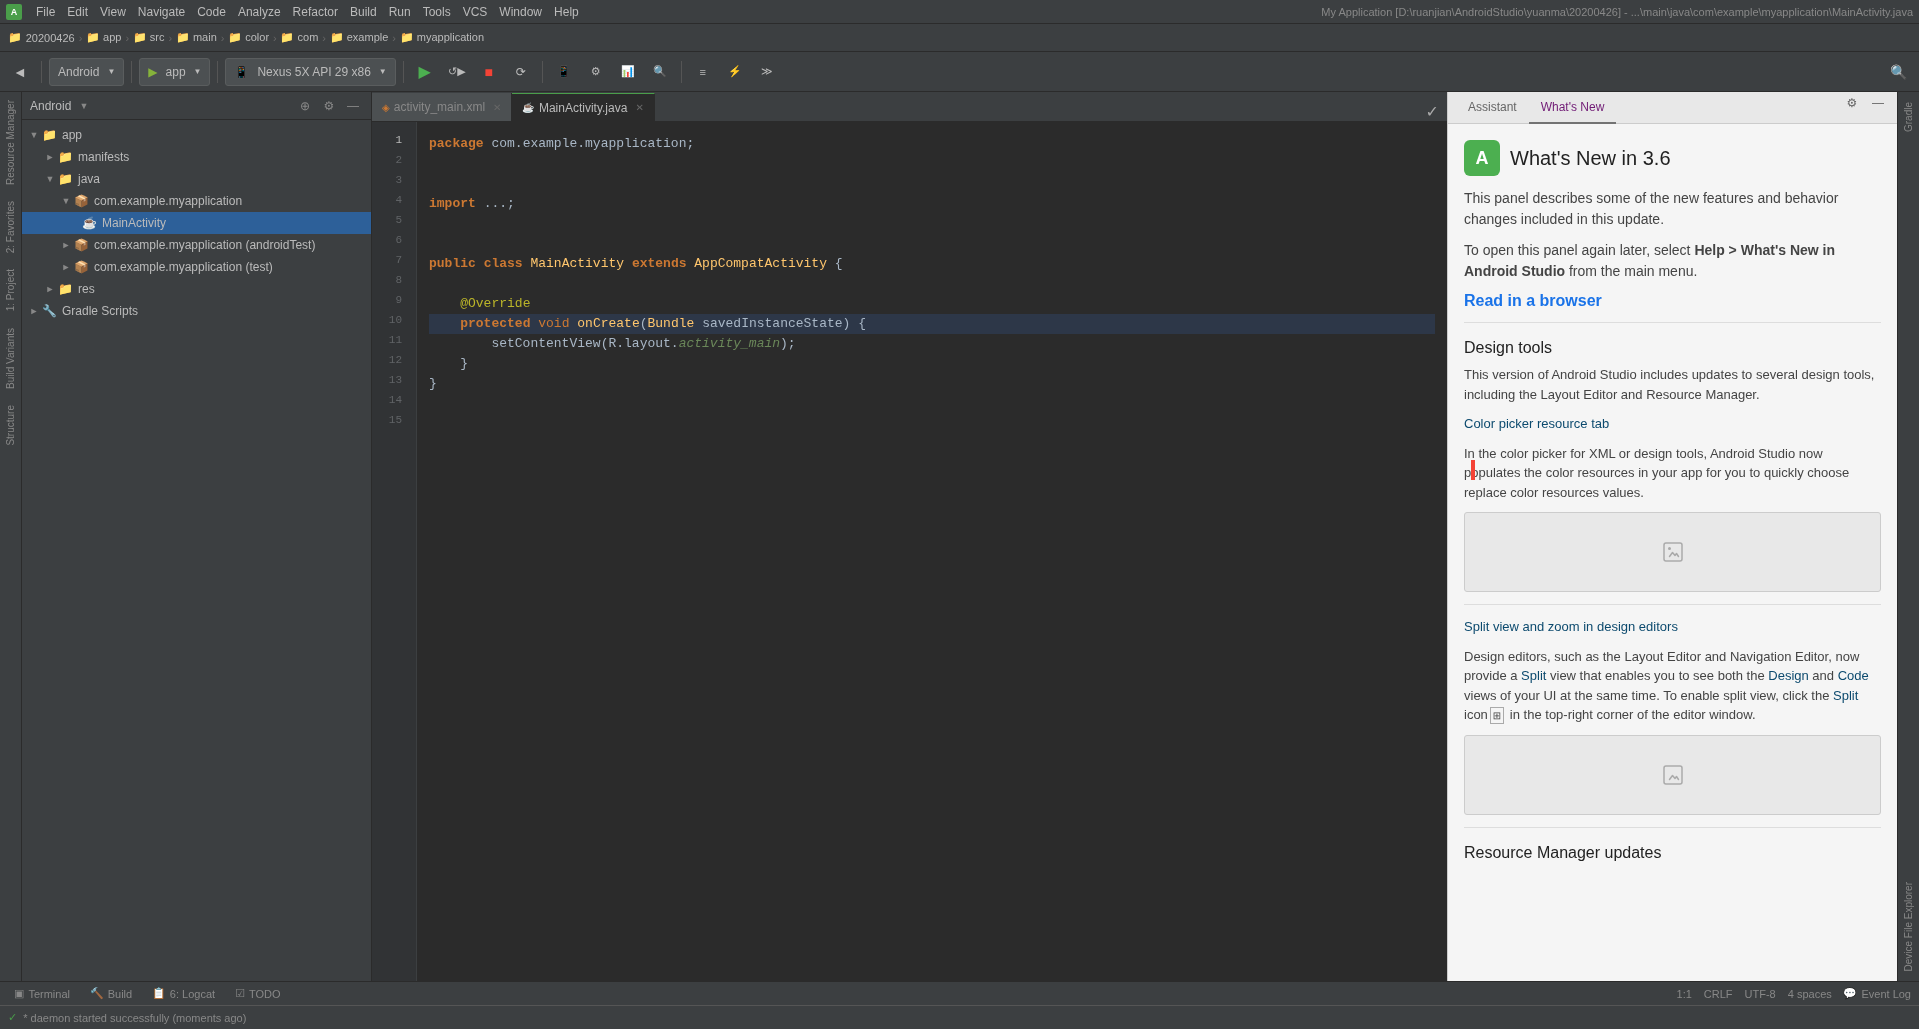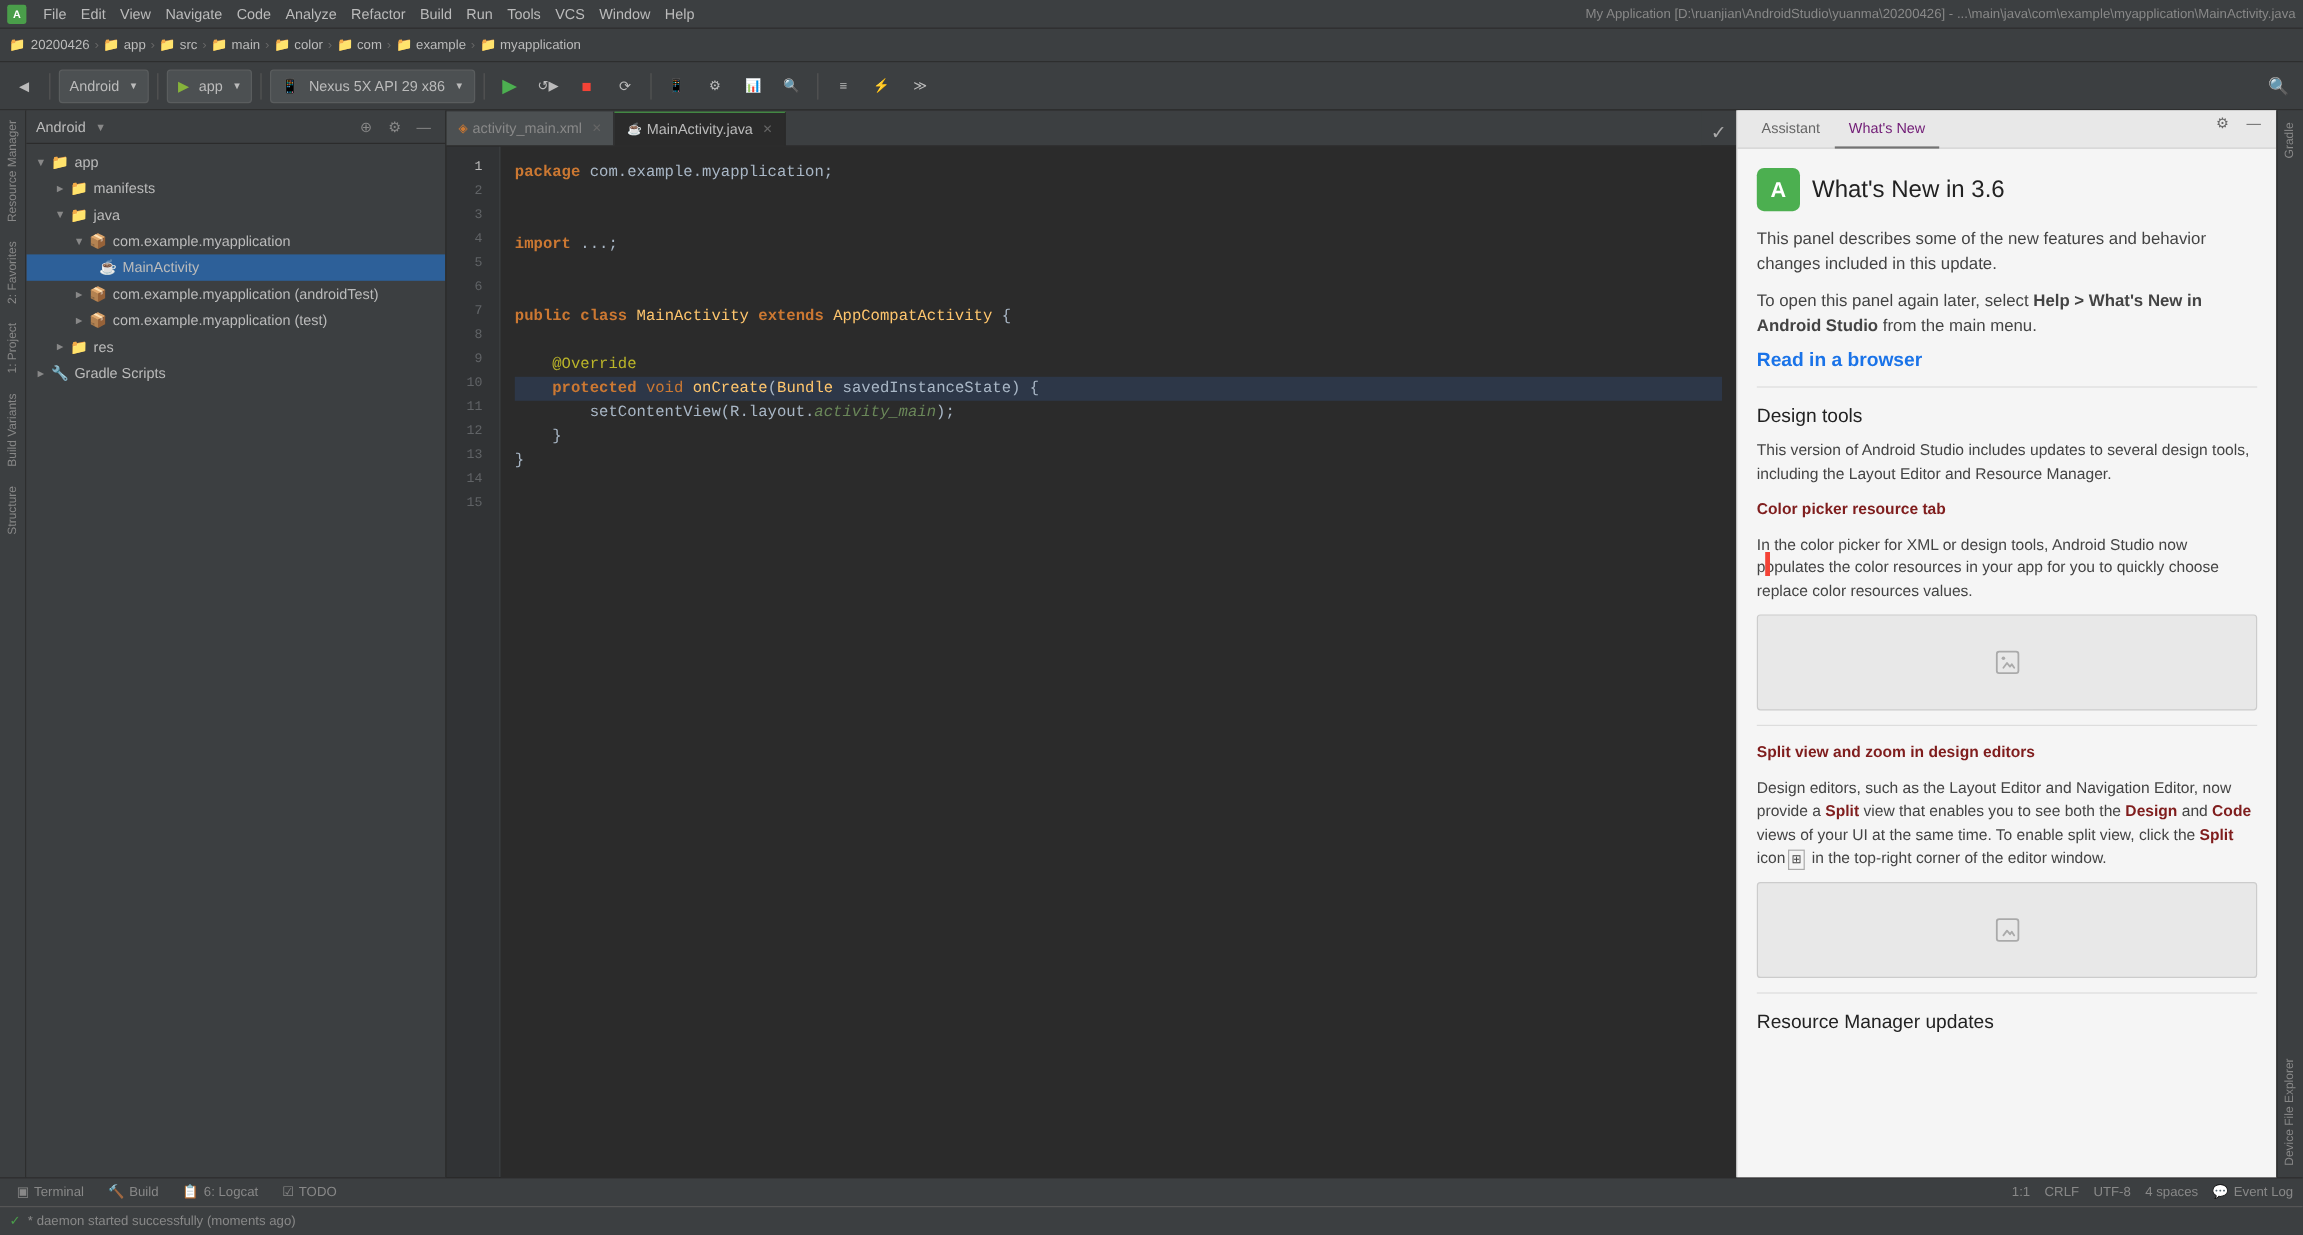--- a/index.html
+++ b/index.html
@@ -245,21 +245,21 @@
       padding: 16px;
       background: #f5f5f5;
     }
     .whats-new-header { display: flex; align-items: center; gap: 10px; margin-bottom: 12px; }
     .as-logo { width: 36px; height: 36px; background: #4caf50; border-radius: 6px; display: flex; align-items: center; justify-content: center; color: white; font-size: 18px; font-weight: bold; flex-shrink: 0; }
     .whats-new-title { font-size: 20px; font-weight: normal; color: #222; }
     .whats-new-text { font-size: 14px; color: #444; line-height: 1.5; margin-bottom: 10px; }
     .whats-new-link { color: #1a73e8; font-size: 16px; text-decoration: none; cursor: pointer; font-weight: bold; }
     .section-title { font-size: 16px; color: #222; margin: 16px 0 8px; font-weight: normal; }
     .section-text { font-size: 13px; color: #444; line-height: 1.5; margin-bottom: 10px; }
-    .section-text strong { color: #7f1d1d; font-weight: bold; }
+    .section-text strong { color: #0c4a6e; font-weight: normal; }
     .divider { border: none; border-top: 1px solid #ddd; margin: 12px 0; }
     .img-placeholder {
       width: 100%;
       height: 80px;
       background: #e8e8e8;
       border: 1px solid #ccc;
       border-radius: 3px;
       display: flex; align-items: center; justify-content: center;
       color: #aaa;
       font-size: 20px;

